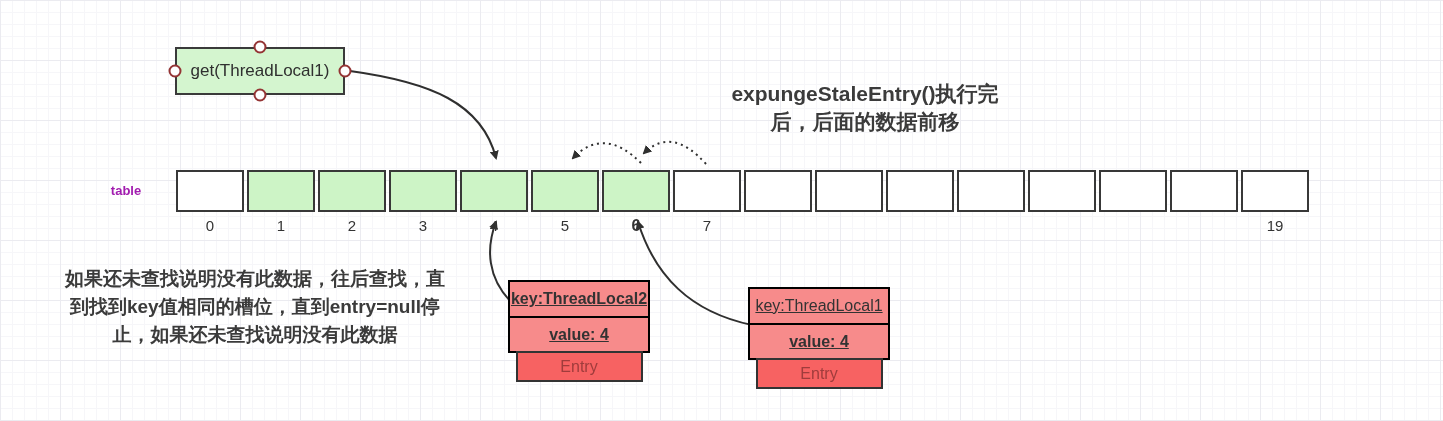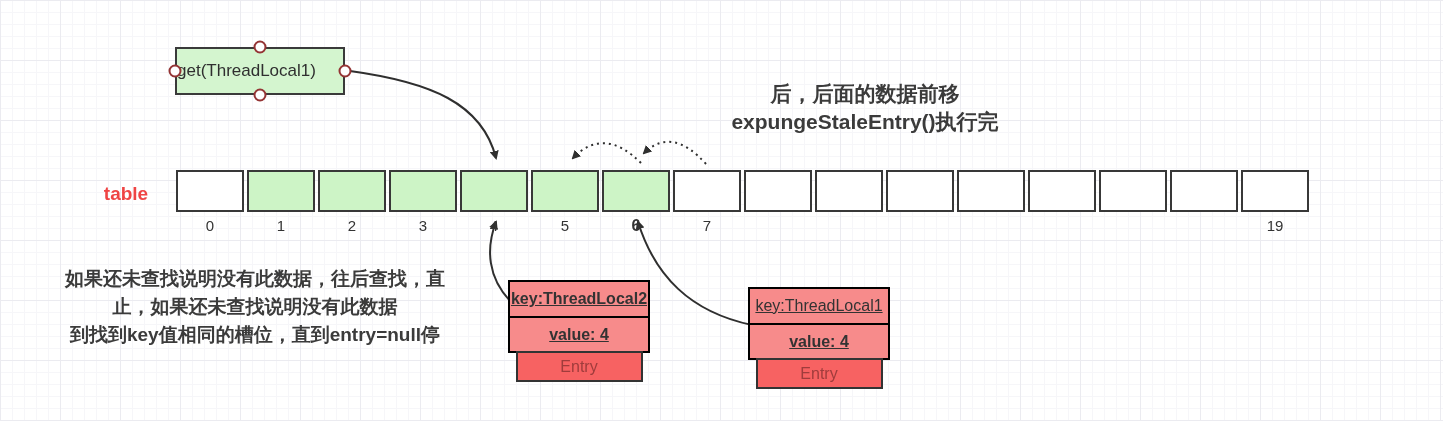--- a/index.html
+++ b/index.html
@@ -14,41 +14,41 @@
       linear-gradient(90deg, #f6f6f9 1px, transparent 1px);
     background-size:60px 60px,60px 60px,12px 12px,12px 12px;
     color:#333;
   }
   .abs{position:absolute;}
 
   
   .get-box{
     left:175px;top:47px;width:170px;height:48px;
     background:#d4f5cf;border:2px solid #3a3a3a;
-    display:flex;align-items:center;
+    display:flex;align-items:center;justify-content:center;
     font-size:17px;color:#2f2f2f;box-sizing:border-box;
   }
   .handle{
     position:absolute;width:9px;height:9px;border-radius:50%;
     background:#ffffff;border:2px solid #943434;
   }
   .handle.top{left:50%;top:-2px;transform:translate(-50%,-50%);}
   .handle.bottom{left:50%;bottom:-2px;transform:translate(-50%,50%);}
   .handle.left{top:50%;left:-2px;transform:translate(-50%,-50%);}
   .handle.right{top:50%;right:-2px;transform:translate(50%,-50%);}
 
   
   .title{
     left:665px;top:80px;width:400px;text-align:center;
     font-size:21px;font-weight:bold;color:#3b3b3b;line-height:28px;
   }
 
   
   .table-label{left:95px;top:183px;width:62px;text-align:center;
-    font-size:19px;font-weight:bold;color:#ef4444;}
+    font-size:13px;font-weight:bold;color:#a21caf;}
   .slot-row{left:176px;top:170px;display:flex;gap:3px;}
   .slot{
     width:68px;height:42px;background:#ffffff;border:2px solid #383838;
     box-sizing:border-box;
   }
   .slot.green{background:#cdf4c6;}
   .index-row{left:176px;top:217px;display:flex;gap:3px;}
   .index-cell{width:68px;text-align:center;font-size:15px;color:#333;}
   .index-cell.hl{font-weight:bold;font-size:16px;}
 
@@ -97,22 +97,22 @@
 
 <div class="abs get-box">
   <span>get(ThreadLocal1)</span>
   <span class="handle top"></span>
   <span class="handle bottom"></span>
   <span class="handle left"></span>
   <span class="handle right"></span>
 </div>
 
 <div class="abs title">
+  <div>expungeStaleEntry()执行完</div>
   <div>后，后面的数据前移</div>
-  <div>expungeStaleEntry()执行完</div>
 </div>
 
 <div class="abs table-label">table</div>
 
 <div class="abs slot-row">
   <div class="slot"></div>
   <div class="slot green"></div>
   <div class="slot green"></div>
   <div class="slot green"></div>
   <div class="slot green"></div>
@@ -143,22 +143,22 @@
   <div class="index-cell"></div>
   <div class="index-cell"></div>
   <div class="index-cell"></div>
   <div class="index-cell"></div>
   <div class="index-cell"></div>
   <div class="index-cell">19</div>
 </div>
 
 <div class="abs note">
   <div>如果还未查找说明没有此数据，往后查找，直</div>
+  <div>到找到key值相同的槽位，直到entry=null停</div>
   <div>止，如果还未查找说明没有此数据</div>
-  <div>到找到key值相同的槽位，直到entry=null停</div>
 </div>
 
 <div class="abs entry-group e0">
   <div class="entry-cell key-bold">key:ThreadLocal2</div>
   <div class="entry-cell value">value: 4</div>
   <div class="entry-base">Entry</div>
 </div>
 
 <div class="abs entry-group e1">
   <div class="entry-cell">key:ThreadLocal1</div>

